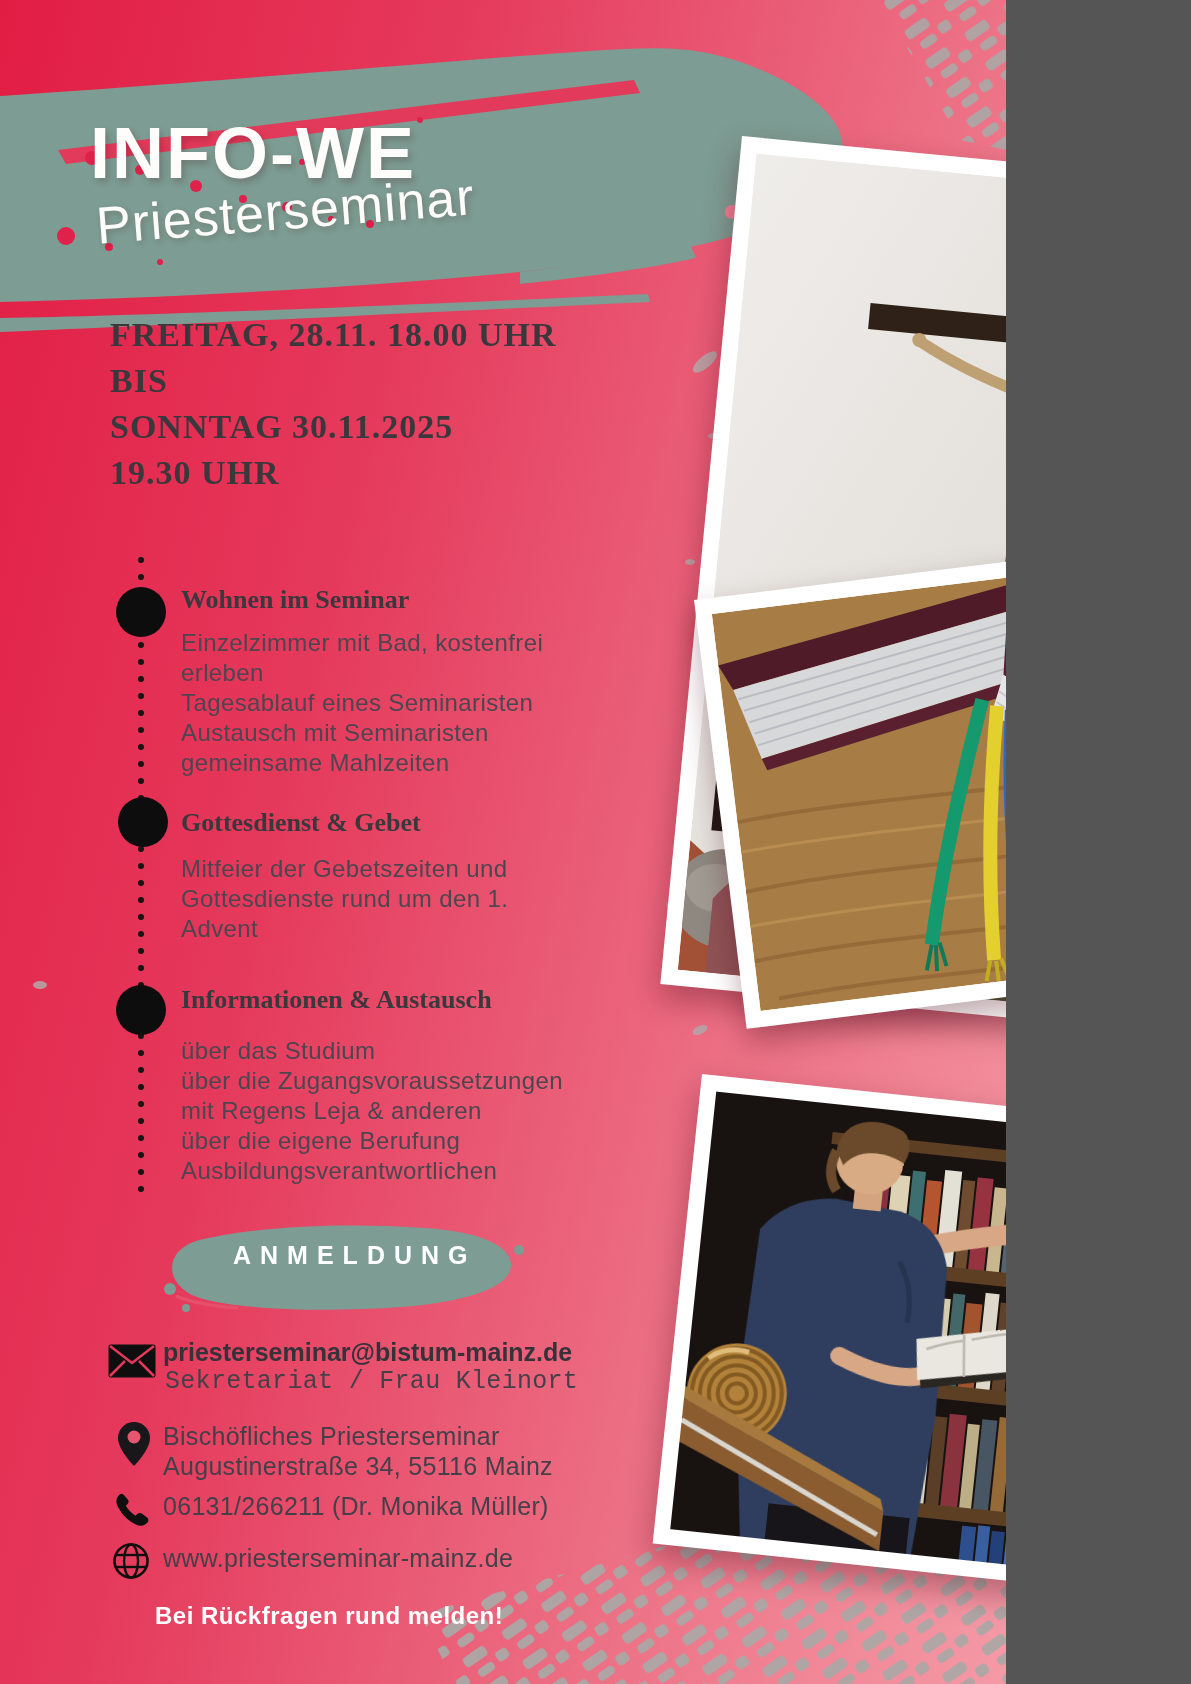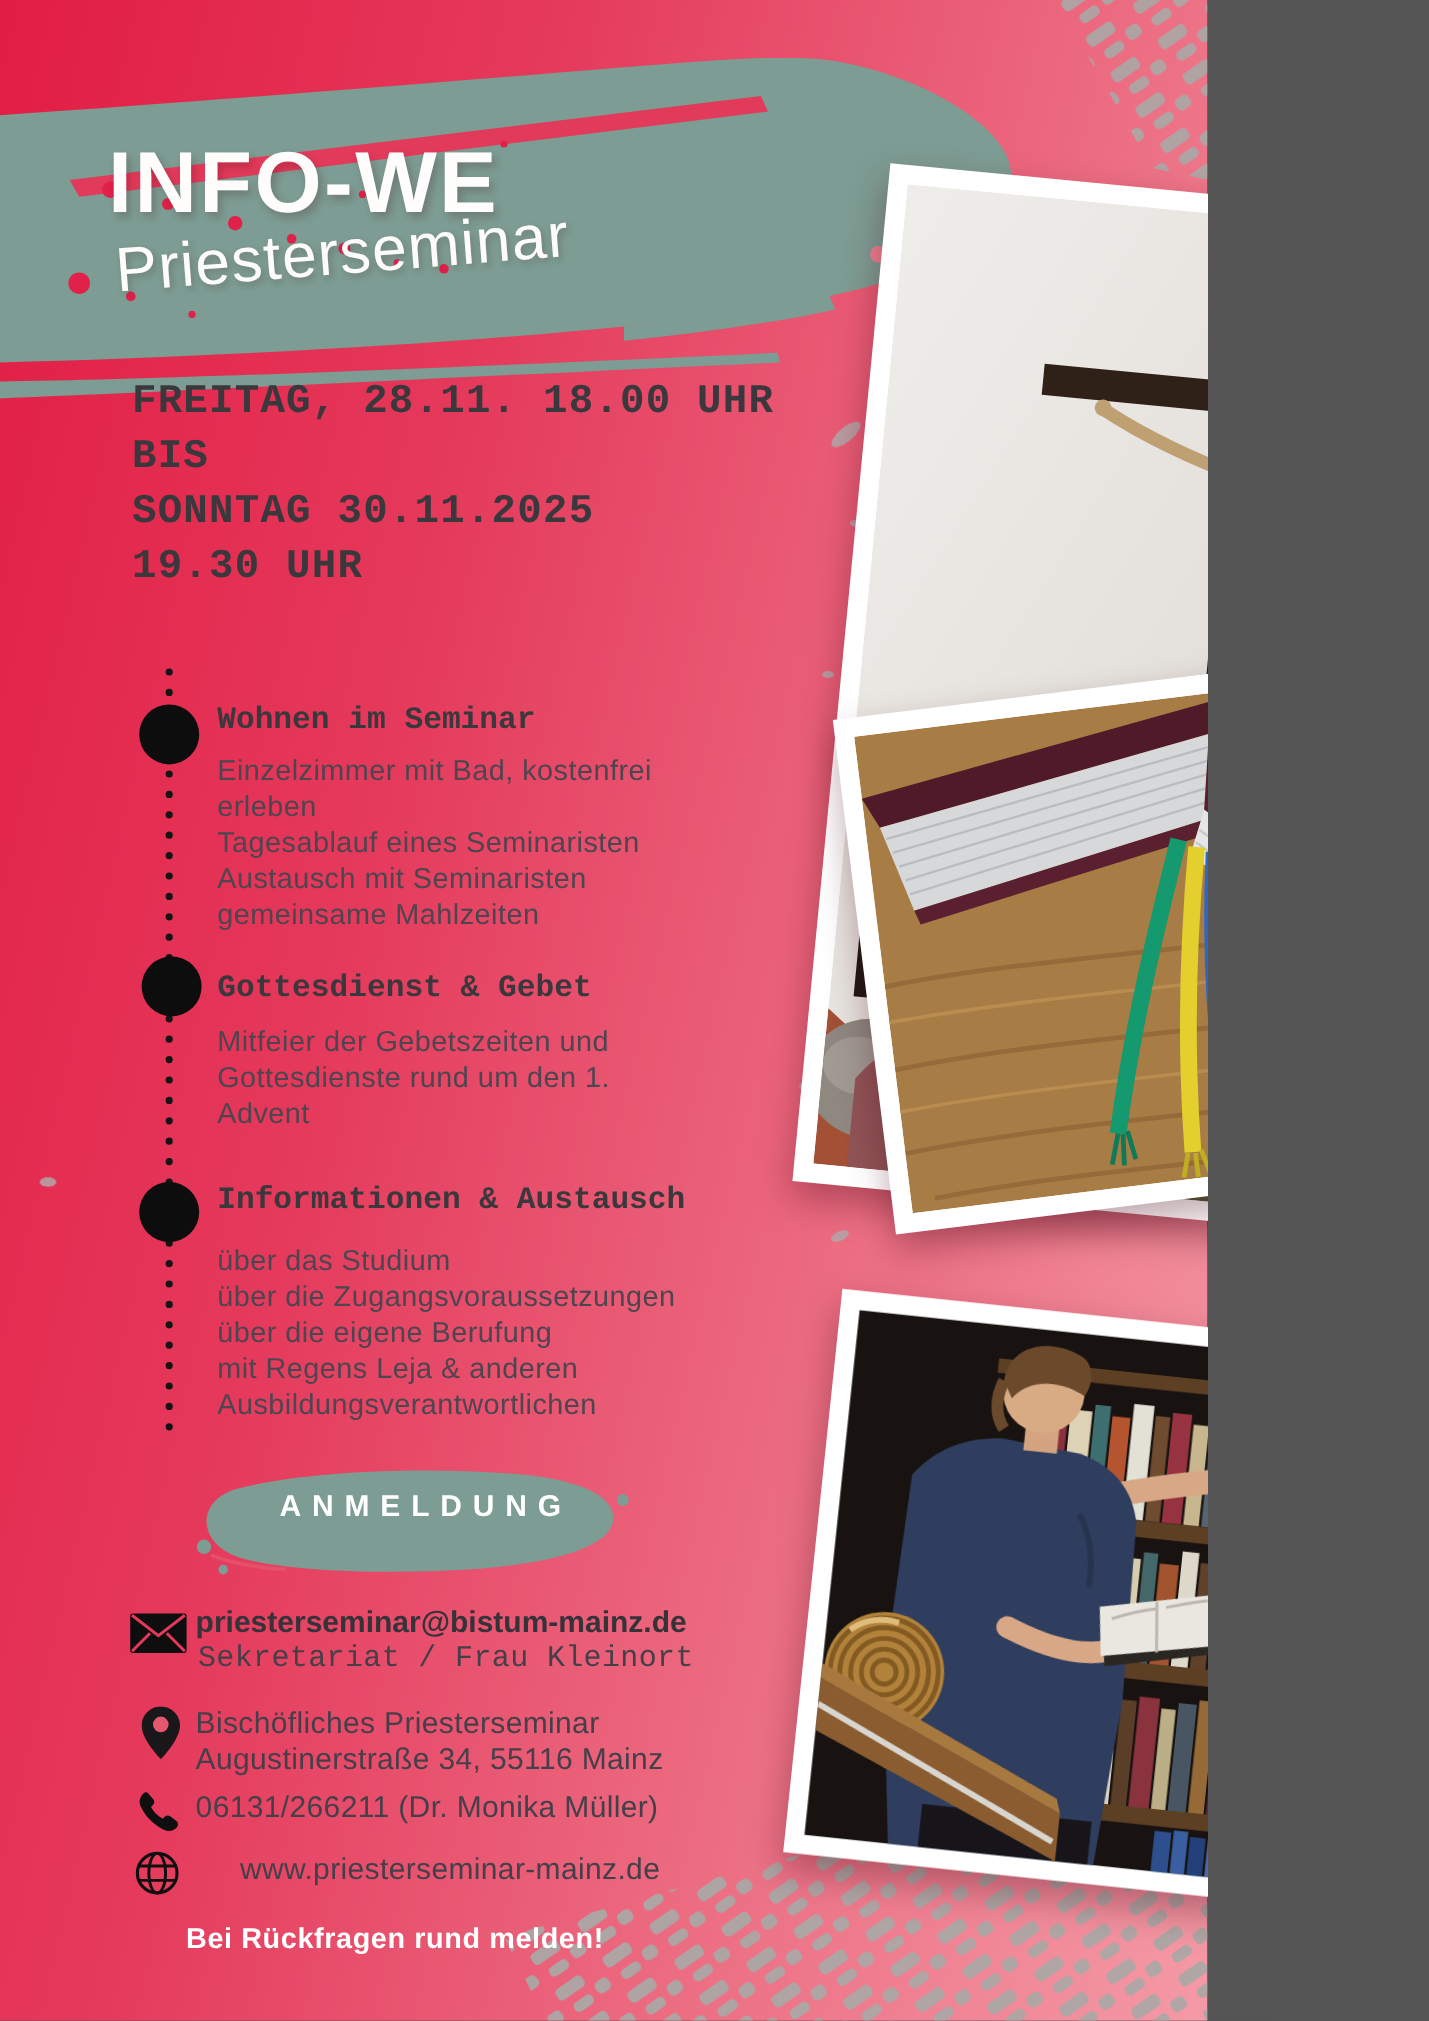--- a/index.html
+++ b/index.html
@@ -3,21 +3,21 @@
 <meta charset="utf-8">
 <style>
   html,body{margin:0;padding:0;background:#555;}
   .page{
     position:relative;width:1006px;height:1684px;overflow:hidden;
     background:linear-gradient(103deg,#e21d44 0%,#e53a5c 34%,#ec6d82 68%,#f49aa6 100%);
     font-family:"Liberation Sans",sans-serif;
   }
   .decor{position:absolute;left:0;top:0;z-index:1;}
   .txt{position:absolute;z-index:2;}
-  .mono{font-family:Liberation Mono, monospace;font-weight:bold;color:#3a383d;}
+  .mono{font-family:Liberation Serif, serif;font-weight:bold;color:#3a383d;}
   .title{left:90px;top:112px;font-size:72px;font-weight:800;color:#fefdfc;letter-spacing:2px;text-shadow:3px 4px 7px rgba(60,0,10,.22);}
   .subtitle{left:94px;top:196px;font-size:52px;font-weight:500;color:#fdfcfa;letter-spacing:1px;transform:rotate(-4.5deg);transform-origin:left top;text-shadow:2px 3px 6px rgba(60,0,10,.2);}
   .dates{left:110px;top:312px;font-size:34px;line-height:46px;letter-spacing:1px;}
   .sec-title{left:181px;font-size:26px;}
   .sec-body{left:181px;font-size:24px;line-height:30px;color:#4d4550;letter-spacing:.4px;}
   .sec-body div{white-space:nowrap;}
   .cta-label{left:233px;top:1241px;font-size:25px;font-weight:bold;color:#ffffff;letter-spacing:9px;cursor:pointer;}
   .c-bold{font-weight:bold;color:#36323a;font-size:25px;}
   .c-light{color:#453f4a;font-size:25px;letter-spacing:.3px;}
   .note{left:155px;top:1602px;font-size:24px;font-weight:bold;color:#ffffff;letter-spacing:.5px;}
@@ -132,22 +132,22 @@
   <div class="txt sec-body" style="top:854px;">
     <div>Mitfeier der Gebetszeiten und</div>
     <div>Gottesdienste rund um den 1.</div>
     <div>Advent</div>
   </div>
 
   <div class="txt mono sec-title" style="top:985px;">Informationen &amp; Austausch</div>
   <div class="txt sec-body" style="top:1036px;">
     <div>über das Studium</div>
     <div>über die Zugangsvoraussetzungen</div>
+    <div>mit Regens Leja &amp; anderen</div>
     <div>über die eigene Berufung</div>
-    <div>mit Regens Leja &amp; anderen</div>
     <div>Ausbildungsverantwortlichen</div>
   </div>
 
   <div class="txt cta-label">ANMELDUNG</div>
 
   <svg class="icon" style="left:108px;top:1344px;" width="48" height="34" viewBox="0 0 48 34">
     <rect x="0.5" y="0.5" width="47" height="33" rx="2" fill="#0e0e0e"></rect>
     <path d="M2,2 L24,19 L46,2" stroke="#e5395c" stroke-width="2.5" fill="none"></path>
     <path d="M2,32 L17,17 M46,32 L31,17" stroke="#e5395c" stroke-width="2.5" fill="none"></path>
   </svg>
@@ -168,21 +168,21 @@
       L14.8,11.3 C15.9,10.1 16.0,8.3 15.0,7.1 L11.0,2.5 C9.9,1.2 8.4,1.3 7.2,2.4 Z"></path>
   </svg>
   <div class="txt c-light" style="left:163px;top:1492px;">06131/266211 (Dr. Monika Müller)</div>
 
   <svg class="icon" style="left:112px;top:1542px;" width="38" height="38" viewBox="0 0 38 38">
     <circle cx="19" cy="19" r="16.5" fill="none" stroke="#0f0f0f" stroke-width="2.6"></circle>
     <ellipse cx="19" cy="19" rx="7" ry="16.5" fill="none" stroke="#0f0f0f" stroke-width="2.4"></ellipse>
     <line x1="3" y1="13" x2="35" y2="13" stroke="#0f0f0f" stroke-width="2.4"></line>
     <line x1="3" y1="25" x2="35" y2="25" stroke="#0f0f0f" stroke-width="2.4"></line>
   </svg>
-  <div class="txt c-light" style="left:163px;top:1544px;margin-left:37px;">www.priesterseminar-mainz.de</div>
+  <div class="txt c-light" style="left:163px;top:1544px;">www.priesterseminar-mainz.de</div>
 
   <div class="txt note">Bei Rückfragen rund melden!</div>
 
   <div class="photo p1">
     <svg width="408" height="820" viewBox="0 0 408 820">
       <defs>
         <linearGradient id="wall" x1="0" y1="0" x2="1" y2="1">
           <stop offset="0" stop-color="#efedea"></stop>
             <stop offset="1" stop-color="#dcd8d2"></stop>
         </linearGradient>

